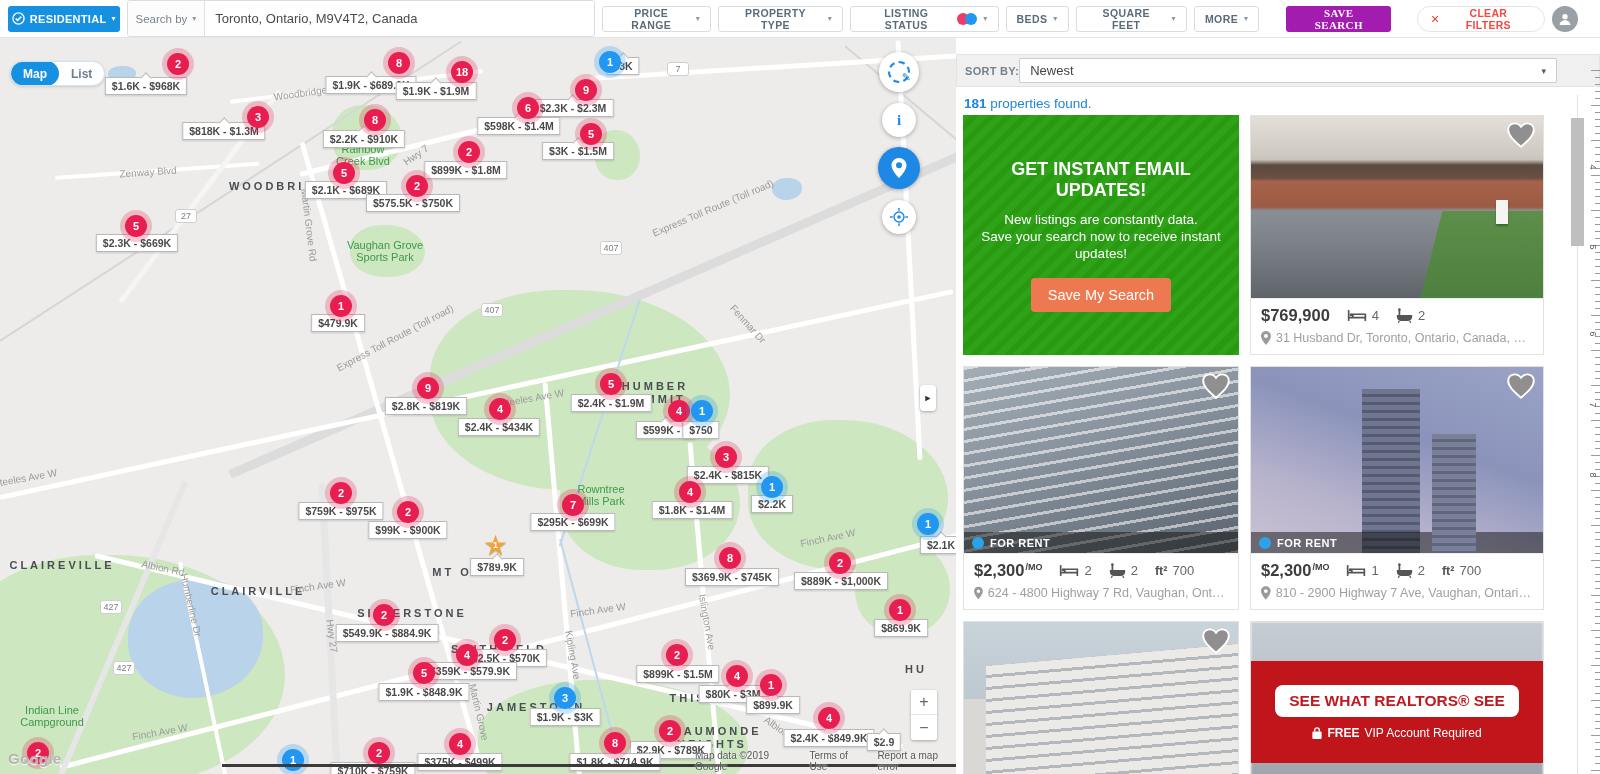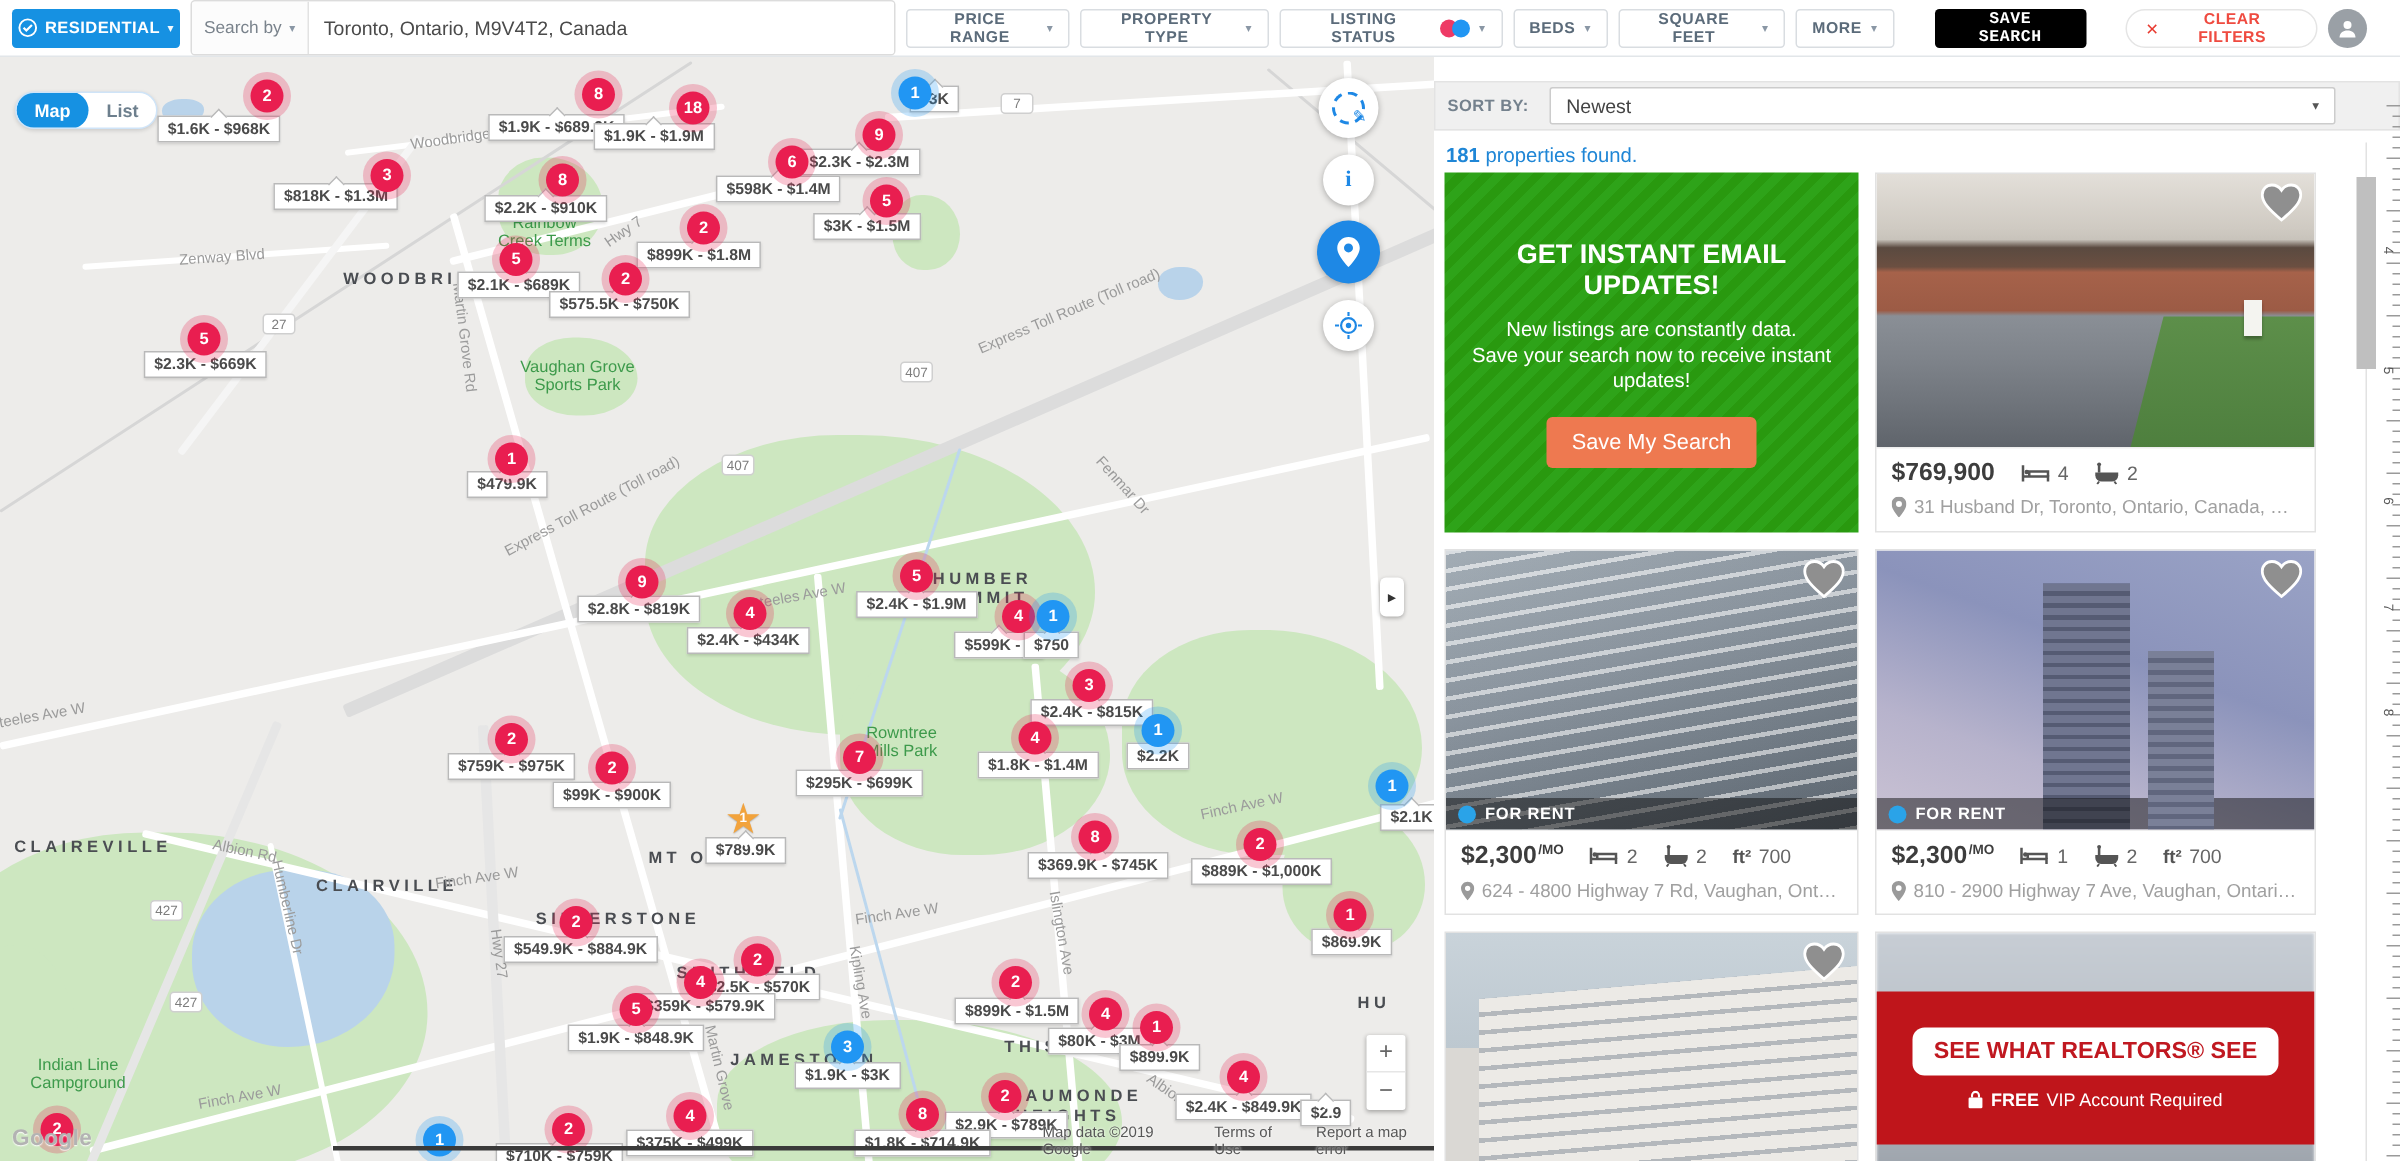--- a/index.html
+++ b/index.html
@@ -18,22 +18,22 @@
   .search-group { display:flex; height:37px; border:1px solid #dcdcdc; border-radius:3px; overflow:hidden; background:#fff; }
   .searchby { width:78px; background:#fcfcfc; border:none; border-right:1px solid #e2e2e2; color:#7a838c;
     font-size:11.5px; display:flex; align-items:center; justify-content:center; gap:5px; cursor:pointer; font-family:inherit; }
   .search-input { width:390px; border:none; outline:none; padding:0 10px; font-size:13px; color:#4a4a4a; font-family:inherit; }
   .fbtn { height:26px; background:#fff; border:1px solid #d9dde1; border-radius:3px; color:#5b6b7a;
     font-weight:700; font-size:10.5px; letter-spacing:.4px; padding:0 10px; display:flex; align-items:center; gap:6px; cursor:pointer; font-family:inherit; }
   .ls-toggle { position:relative; width:20px; height:12px; display:inline-block; }
   .ls-toggle i { position:absolute; top:0; width:12px; height:12px; border-radius:50%; }
   .ls-toggle .tp { left:0; background:#ee3a66; }
   .ls-toggle .tb { left:8px; background:#2196f3; }
-  .btn-save { height:26px; background:#000000; border:none; border-radius:3px; color:#fff; font-weight:700;
-    font-size:11px; letter-spacing:.4px; padding:0 12px; cursor:pointer; font-family:Liberation Mono, monospace;margin-left:20px; }
+  .btn-save { height:26px; background:#a21caf; border:none; border-radius:3px; color:#fff; font-weight:700;
+    font-size:11px; letter-spacing:.4px; padding:0 12px; cursor:pointer; font-family:Liberation Serif, serif;margin-left:20px; }
   .btn-clear { margin-left:19px; height:26px; border:1px solid #e5e5e5; border-radius:13px; background:#fff;
     color:#ef4b40; font-weight:700; font-size:10.5px; letter-spacing:.3px; padding:0 13px; display:flex; align-items:center; gap:6px; cursor:pointer; font-family:inherit; }
   .btn-clear .x { font-size:14px; font-weight:400; color:#e83a30; }
   .avatar { margin-left:auto; margin-right:22px; width:26px; height:26px; border-radius:50%; background:#9aa0a6;
     display:flex; align-items:center; justify-content:center; cursor:pointer; }
 
   
   .map { position:absolute; left:0; top:38px; width:956px; bottom:0; background:#edecea; overflow:hidden; }
   .park { position:absolute; background:#cde7c0; border-radius:45% 55% 50% 48%; z-index:1; }
   .water { position:absolute; background:#b9d3ea; border-radius:50% 45% 55% 50%; z-index:1; }
@@ -75,21 +75,21 @@
     text-shadow:0 0 2px #fff; }
   .google-logo { position:absolute; left:8px; top:712px; font-size:15px; font-weight:700; color:#b3b3b3; z-index:9;
     letter-spacing:.3px; text-shadow:0 1px 1px #fff; }
   .darkline { position:absolute; left:222px; top:726px; width:734px; height:3px; background:#3a3a3a; z-index:8; }
 
   
   .panel { position:absolute; left:956px; top:38px; right:0; bottom:0; background:#fff; overflow:hidden; z-index:20; }
   .sortbar { position:absolute; left:0; top:16px; right:0; height:33px; background:#f0f0f0; border:1px solid #e3e3e3;
     display:flex; align-items:center; padding:0 42px 0 8px; }
   .sort-label { font-size:11px; font-weight:700; color:#74818d; letter-spacing:.3px; }
-  .sort-select { margin-left:14px; flex:1; height:25px; background:#fff; border:1px solid #ccc; border-radius:2px;
+  .sort-select { flex:1; height:25px; background:#fff; border:1px solid #ccc; border-radius:2px;
     display:flex; align-items:center; justify-content:space-between; padding:0 10px; font-size:13px; color:#444; cursor:pointer; }
   .results { position:absolute; left:8px; top:58px; font-size:13.5px; color:#1f86d6; }
   .results b { font-weight:700; }
   .cards { position:absolute; left:7px; top:77px; width:581px; display:grid; grid-template-columns:276px 294px;
     column-gap:11px; row-gap:11px; }
   .card { position:relative; background:#fff; border:1px solid #e2e2e2; overflow:hidden; }
   .h240 { height:240px; } .h244 { height:244px; } .h276 { height:276px; }
   .listing { display:flex; flex-direction:column; cursor:pointer; }
   .photo { position:relative; flex:1; overflow:hidden; }
   .status-strip { position:absolute; left:0; right:0; bottom:0; height:21px; background:rgba(15,15,15,.5);
@@ -252,21 +252,21 @@
         <div class="mlabel district" style="left: 258px; top: 553px; transform: translate(-50%, -50%);">CLAIRVILLE</div>
         <div class="mlabel district" style="left: 412px; top: 575px; transform: translate(-50%, -50%);">SILVERSTONE</div>
         <div class="mlabel district" style="left: 499px; top: 611px; transform: translate(-50%, -50%);">SMITHFIELD</div>
         <div class="mlabel district" style="left: 536px; top: 669px; transform: translate(-50%, -50%);">JAMESTOWN</div>
         <div class="mlabel district" style="left: 703px; top: 660px; transform: translate(-50%, -50%);">THISTLE</div>
         <div class="mlabel district" style="left: 712px; top: 693px; transform: translate(-50%, -50%);">BEAUMONDE</div>
         <div class="mlabel district" style="left: 712px; top: 706px; transform: translate(-50%, -50%);">HEIGHTS</div>
         <div class="mlabel district" style="left: 452px; top: 534px; transform: translate(-50%, -50%);">MT O</div>
         <div class="mlabel district" style="left: 916px; top: 631px; transform: translate(-50%, -50%);">HU</div>
         <div class="mlabel parklbl" style="left: 363px; top: 111px; transform: translate(-50%, -50%);">Rainbow</div>
-        <div class="mlabel parklbl" style="left: 363px; top: 123px; transform: translate(-50%, -50%);">Creek Terms</div>
+        <div class="mlabel parklbl" style="left: 363px; top: 123px; transform: translate(-50%, -50%);">Creek Blvd</div>
         <div class="mlabel parklbl" style="left: 385px; top: 207px; transform: translate(-50%, -50%);">Vaughan Grove</div>
         <div class="mlabel parklbl" style="left: 385px; top: 219px; transform: translate(-50%, -50%);">Sports Park</div>
         <div class="mlabel parklbl" style="left: 601px; top: 451px; transform: translate(-50%, -50%);">Rowntree</div>
         <div class="mlabel parklbl" style="left: 601px; top: 463px; transform: translate(-50%, -50%);">Mills Park</div>
         <div class="mlabel parklbl" style="left: 52px; top: 672px; transform: translate(-50%, -50%);">Indian Line</div>
         <div class="mlabel parklbl" style="left: 52px; top: 684px; transform: translate(-50%, -50%);">Campground</div>
         <div class="mlabel roadlbl" style="left: 310px; top: 54px; transform: translate(-50%, -50%) rotate(-8deg);">Woodbridge Ave</div>
         <div class="mlabel roadlbl" style="left: 148px; top: 134px; transform: translate(-50%, -50%) rotate(-4deg);">Zenway Blvd</div>
         <div class="mlabel roadlbl" style="left: 416px; top: 117px; transform: translate(-50%, -50%) rotate(-35deg);">Hwy 7</div>
         <div class="mlabel roadlbl" style="left: 713px; top: 170px; transform: translate(-50%, -50%) rotate(-23deg);">Express Toll Route (Toll road)</div>

